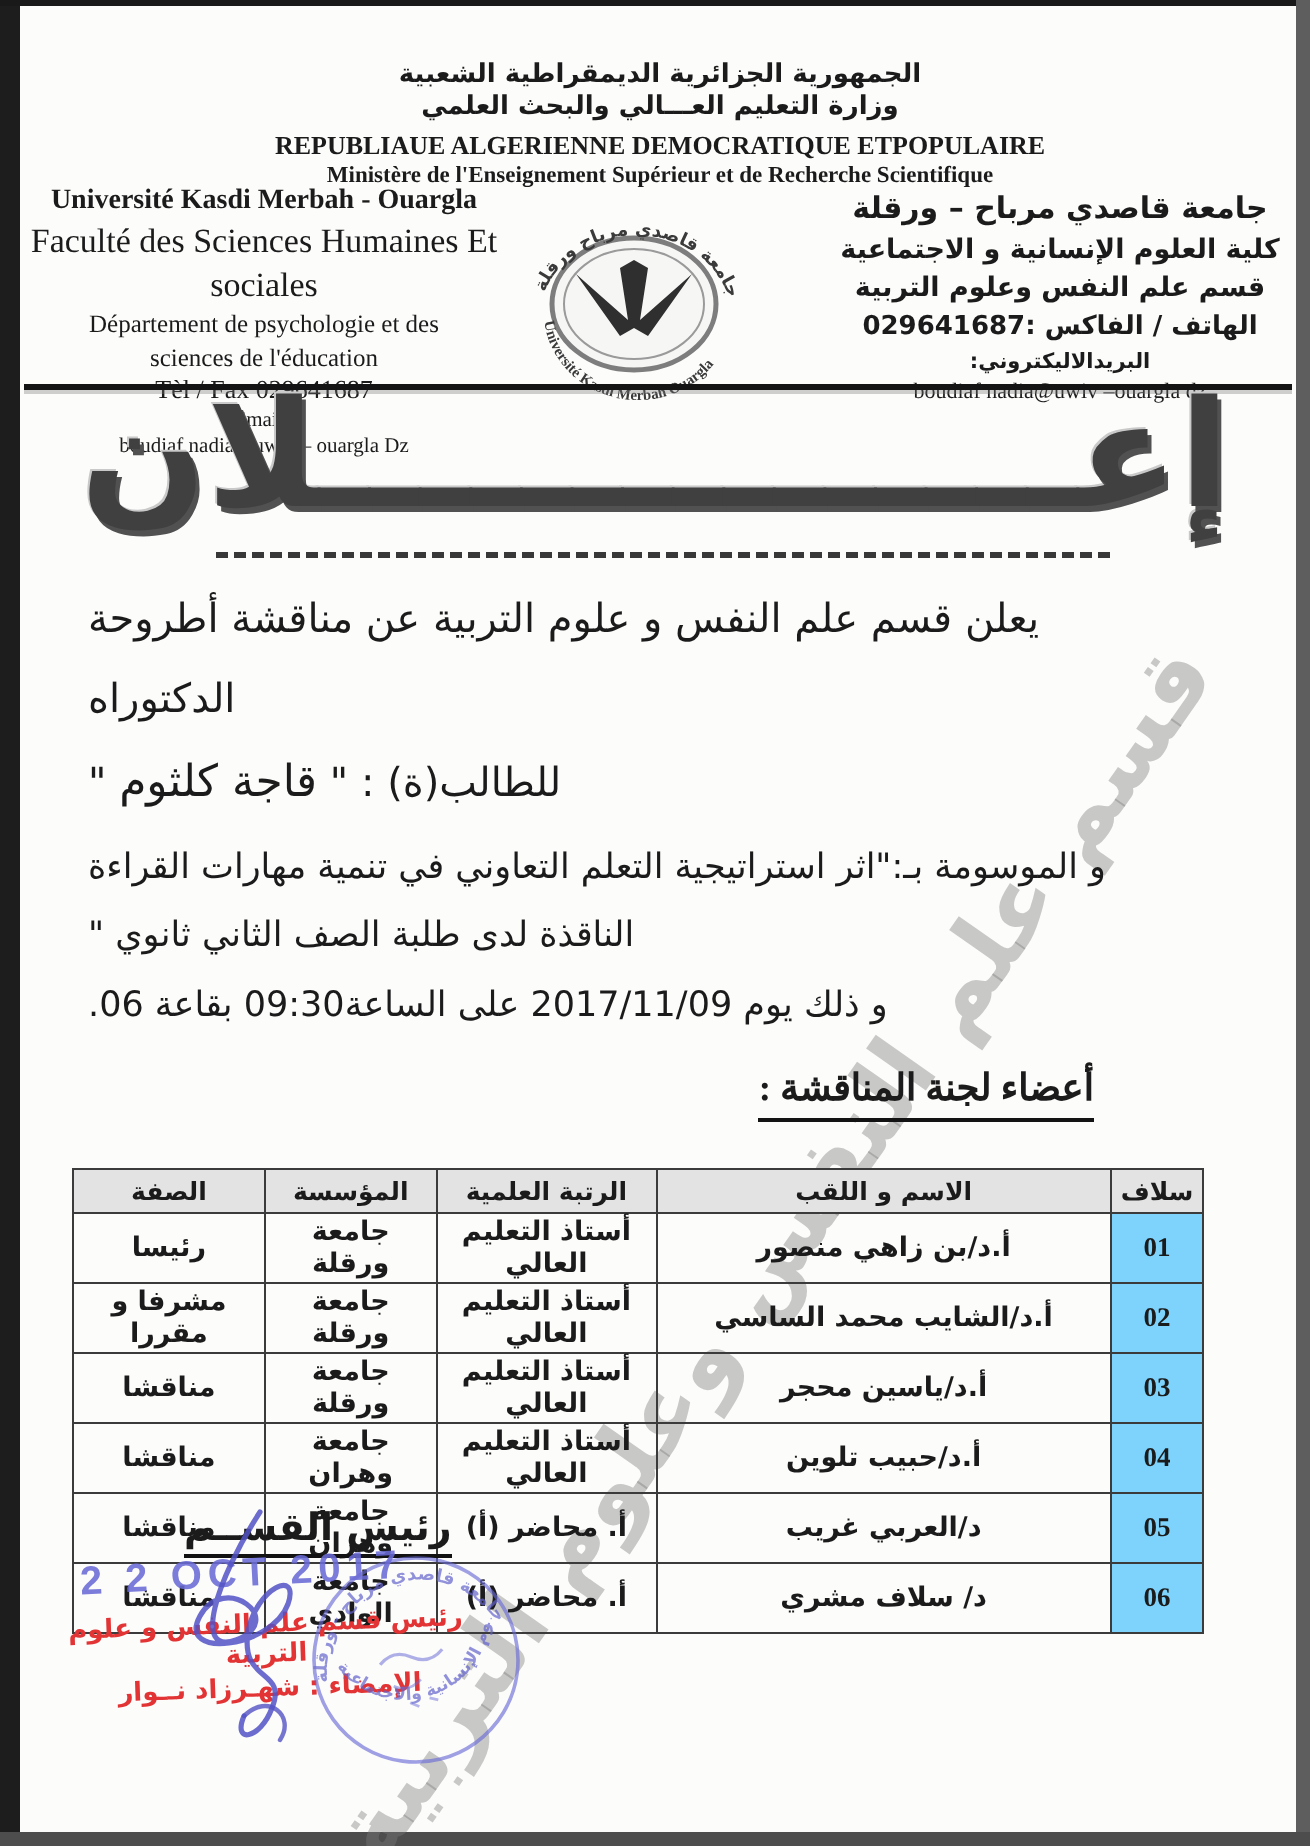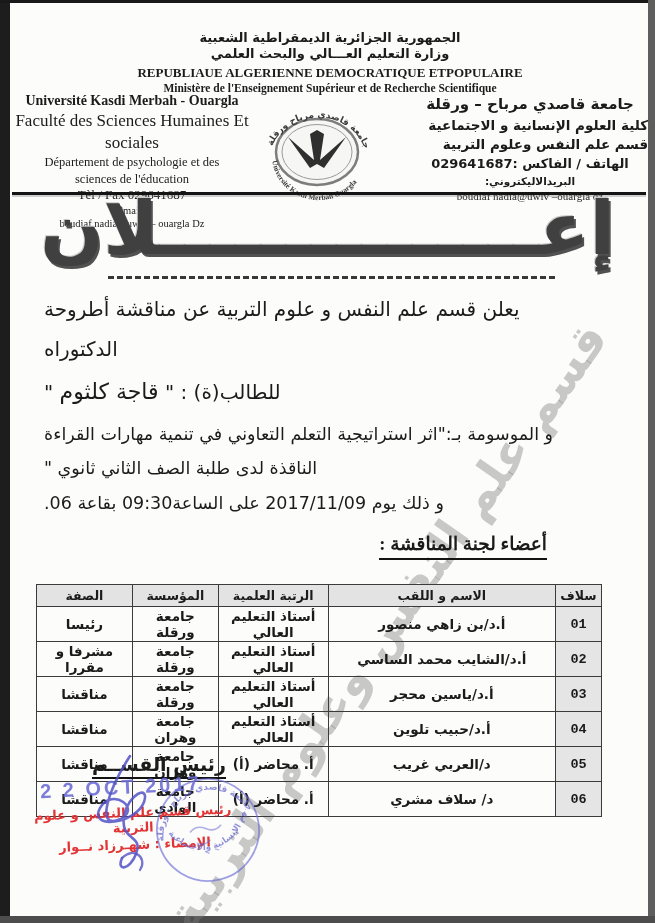--- a/index.html
+++ b/index.html
@@ -27,21 +27,21 @@
   .lb1 { font-size:14px; font-weight:bold; }
   .lb2 { font-size:17px; }
   .lb3 { font-size:12.5px; }
   .lb5 { font-size:13px; }
   .lb6 { font-size:10.5px; }
   .lb7 { font-size:10.5px; }
 
   
   .rblock { left:412px; top:94px; width:236px; text-align:center; direction:rtl; line-height:1.45; }
   .rb1 { font-size:15px; font-weight:bold; }
-  .rb2,.rb3 { font-size:13.5px; font-weight:bold;text-align:right; }
+  .rb2,.rb3 { font-size:13.5px; font-weight:bold; }
   .rb4 { font-size:13px; font-weight:bold; }
   .rb5 { font-size:10.5px; font-weight:bold; }
   .rb6 { font-size:11px; direction:ltr; font-family:"Liberation Serif", serif; }
 
   .divider { left:12px; top:192px; width:634px; height:3px; background:#141414;
              box-shadow:0 2px 0 rgba(120,120,120,.35); }
 
   
   .announce { left:0; top:190px; width:100%; text-align:center; direction:rtl;
               font-size:74px; font-weight:bold; color:#404040; letter-spacing:-2px;
@@ -56,21 +56,21 @@
   .student-name { font-size:22px; }
   .committee { top:533px; right:108px; font-size:18.5px; font-weight:bold; direction:rtl;
                border-bottom:2px solid #131313; padding-bottom:3px;font-family:Liberation Serif, serif; }
 
   
   .jury-table { left:36px; top:584px; width:566px; border-collapse:collapse; direction:rtl;
                 text-align:center; }
   .jury-table th, .jury-table td { border:1.5px solid #3b3b3b; padding:1px 3px; }
   .jury-table th { background:#e3e3e3; font-size:12.5px; font-weight:bold; height:19px; }
   .jury-table td { font-size:13.5px; font-weight:bold; height:25px; }
-  td.cell-num { background:#e5e5e5; font-family:Liberation Mono, monospace;margin-top:23px; }
+  td.cell-num { background:#7dd3fc; font-family:Liberation Serif, serif;margin-top:23px; }
   .col-num{width:46px;} .col-name{width:228px;} .col-rank{width:110px;}
   .col-inst{width:86px;} .col-role{width:96px;}
 
   .dept-head { left:92px; top:753px; font-size:19px; font-weight:bold; direction:rtl;
                border-bottom:2.5px solid #121212; padding-bottom:2px; }
 
   
   .watermark { left:125px; top:545px; width:600px; height:60px; text-align:center;
                direction:rtl; font-size:48px; font-weight:bold; letter-spacing:5px;
                color:rgba(122,122,122,0.40); transform:rotate(-55deg);

